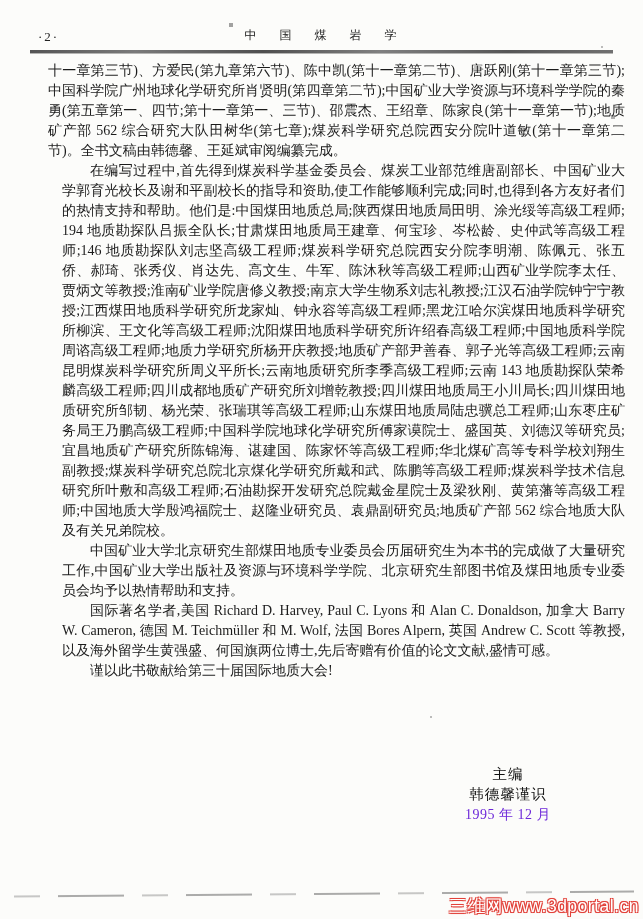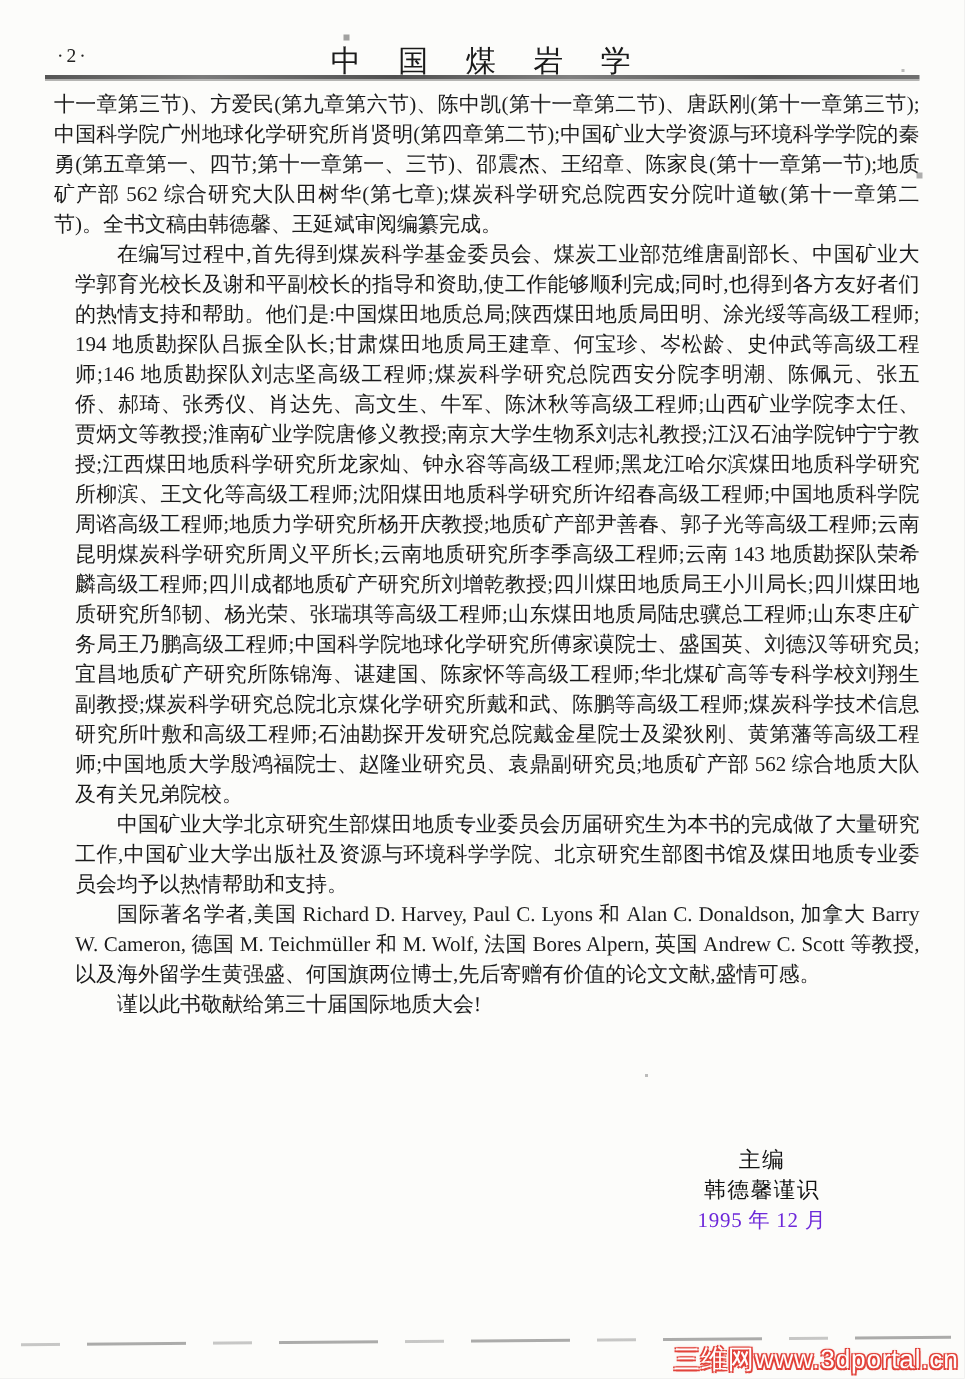--- a/index.html
+++ b/index.html
@@ -13,31 +13,31 @@
     color:#1c1c1c;
   }
   
   .pagenum{
     position:absolute;top:29px;left:38px;
     font-size:13px;letter-spacing:2px;color:#222;
   }
   .running-title{
     position:absolute;top:27px;left:0;right:0;
     text-align:center;
-    font-size:20px;color:#1a1a1a;
+    font-size:12px;color:#1a1a1a;
     word-spacing:16px;letter-spacing:2px;
   }
   .header-rule{
     position:absolute;top:50px;left:30px;right:30px;height:3px;
     background:linear-gradient(90deg,#555 0%,#7a7a7a 18%,#4f4f4f 40%,#808080 60%,#565656 82%,#707070 100%);
     border-bottom:1px solid #b5b5b3;
   }
   
   .body-text{
-    position:absolute;top:61px;left:36px;width:577px;
+    position:absolute;top:61px;left:48px;width:577px;
     font-size:14px;line-height:20px;
     text-align:justify;
     word-break:break-all;
     color:#1b1b1b;
   }
   .body-text p{margin:0;padding:0;}
   .body-text p.indent{text-indent:2em;margin-left:14px;}
   
   .signature{
     position:absolute;top:764px;right:92px;

